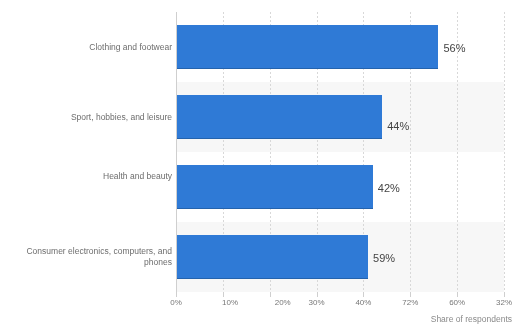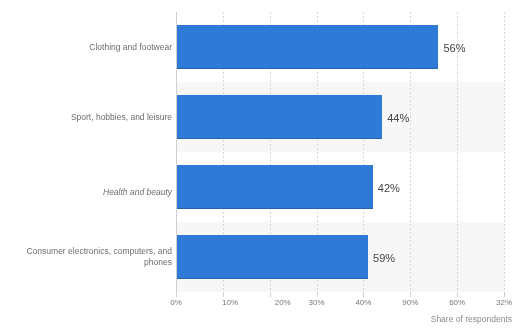--- a/index.html
+++ b/index.html
@@ -146,44 +146,44 @@
         <div class="bar" style="left: 0px; width: 196.8px; top: 153px; background: rgb(47, 122, 214);"></div>
         <div class="bar" style="left: 0px; width: 192.114px; top: 223px; background: rgb(47, 122, 214);"></div>
       </div>
   </div>
 
   <div class="axis-line-y"></div>
 
   <div id="cat-labels">
       <div class="cat-label" style="top: 41.5px;">Clothing and footwear</div>
       <div class="cat-label" style="top: 111.5px;">Sport, hobbies, and leisure</div>
-      <div class="cat-label" style="top: 187px; font-style: italic;">Health and beauty</div>
+      <div class="cat-label" style="top: 171px;">Health and beauty</div>
       <div class="cat-label" style="top: 246px;">Consumer electronics, computers, and phones</div>
     </div>
 
   <div id="value-labels">
       <div class="bar-label" style="left: 443.4px; top: 43px;">56%</div>
-      <div class="bar-label" style="left: 387.171px; top: 113px;">44%</div>
+      <div class="bar-label" style="left: 387.171px; top: 121px;">44%</div>
       <div class="bar-label" style="left: 377.8px; top: 183px;">42%</div>
       <div class="bar-label" style="left: 373.114px; top: 253px;">59%</div>
     </div>
 
   <div id="xaxis">
       <div class="tick-mark" style="left: 176px;"></div>
       <div class="tick-label" style="left: 176px;">0%</div>
       <div class="tick-mark" style="left: 222.857px;"></div>
       <div class="tick-label" style="left: 230px;">10%</div>
       <div class="tick-mark" style="left: 269.714px;"></div>
       <div class="tick-label" style="left: 269.714px; padding-left: 26px;">20%</div>
       <div class="tick-mark" style="left: 316.571px;"></div>
       <div class="tick-label" style="left: 316.571px; text-align: right;">30%</div>
       <div class="tick-mark" style="left: 363.429px;"></div>
       <div class="tick-label" style="left: 363.429px;">40%</div>
       <div class="tick-mark" style="left: 410.286px;"></div>
-      <div class="tick-label" style="left: 410.286px;">90%</div>
+      <div class="tick-label" style="left: 410.286px;">72%</div>
       <div class="tick-mark" style="left: 457.143px;"></div>
       <div class="tick-label" style="left: 457.143px;">60%</div>
       <div class="tick-mark" style="left: 504px;"></div>
       <div class="tick-label" style="left: 504px;">32%</div>
     </div>
 
   <div class="axis-title">Share of respondents</div>
 </div>
 
 </body></html>

